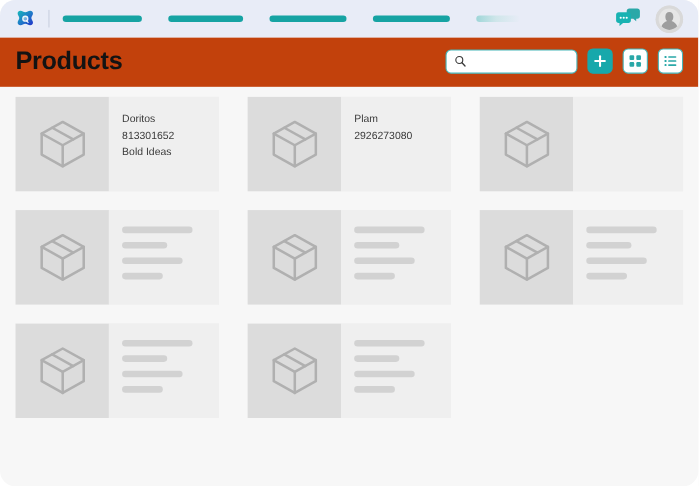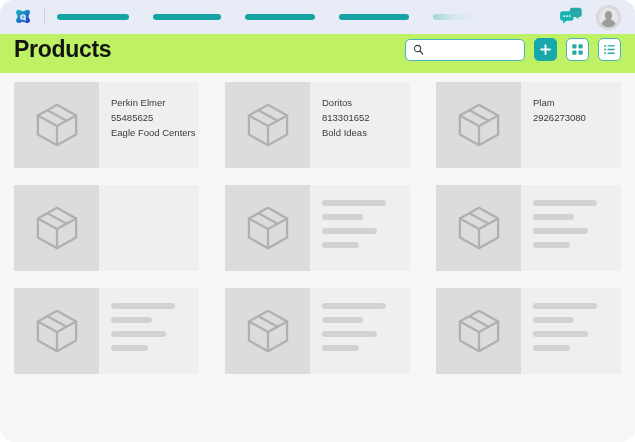--- a/index.html
+++ b/index.html
@@ -90,22 +90,22 @@
     border-radius: 50%;
     background: #d8d8d8;
     display: block;
     overflow: hidden;
   }
 
   
   .page-header {
     display: flex;
     align-items: center;
-    padding: 4px 14px 12px 14px;
-    background: #bef264;
+    padding: 10px 14px 12px 14px;
+    background: #c2410c;
   }
 
   .page-title {
     font-size: 23px;
     font-weight: bold;
     color: #131313;
     letter-spacing: -0.3px;
     line-height: 1;
   }
 
@@ -331,37 +331,20 @@
             <svg class="box-icon" viewBox="0 0 52 52">
   <g fill="none" stroke="#b0b0b0" stroke-width="2.6" stroke-linejoin="round" stroke-linecap="round">
     <path d="M26 3.2 L47.6 15.2 L47.6 36.8 L26 48.8 L4.4 36.8 L4.4 15.2 Z"></path>
     <path d="M4.4 15.2 L26 27.2 L47.6 15.2"></path>
     <path d="M26 27.2 L26 48.8"></path>
     <path d="M15.2 9.2 L36.8 21.2"></path>
   </g>
 </svg>
           </div>
           <div class="card-body">
-            <div class="card-line">Perkin Elmer</div>
-            <div class="card-line">55485625</div>
-            <div class="card-line">Eagle Food Centers</div>
-          </div>
-        </div>
-        <div class="product-card">
-          <div class="card-image">
-            <svg class="box-icon" viewBox="0 0 52 52">
-  <g fill="none" stroke="#b0b0b0" stroke-width="2.6" stroke-linejoin="round" stroke-linecap="round">
-    <path d="M26 3.2 L47.6 15.2 L47.6 36.8 L26 48.8 L4.4 36.8 L4.4 15.2 Z"></path>
-    <path d="M4.4 15.2 L26 27.2 L47.6 15.2"></path>
-    <path d="M26 27.2 L26 48.8"></path>
-    <path d="M15.2 9.2 L36.8 21.2"></path>
-  </g>
-</svg>
-          </div>
-          <div class="card-body">
             <div class="card-line">Doritos</div>
             <div class="card-line">813301652</div>
             <div class="card-line">Bold Ideas</div>
           </div>
         </div>
         <div class="product-card">
           <div class="card-image">
             <svg class="box-icon" viewBox="0 0 52 52">
   <g fill="none" stroke="#b0b0b0" stroke-width="2.6" stroke-linejoin="round" stroke-linecap="round">
     <path d="M26 3.2 L47.6 15.2 L47.6 36.8 L26 48.8 L4.4 36.8 L4.4 15.2 Z"></path>

